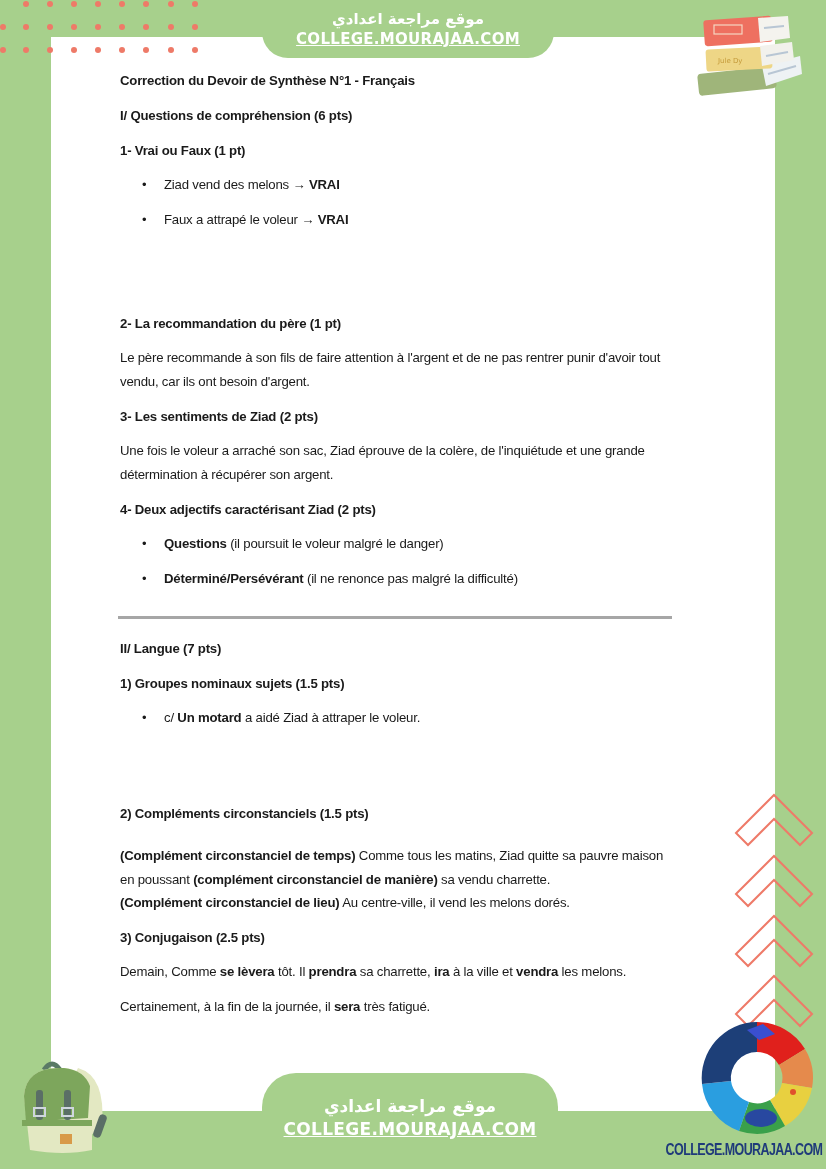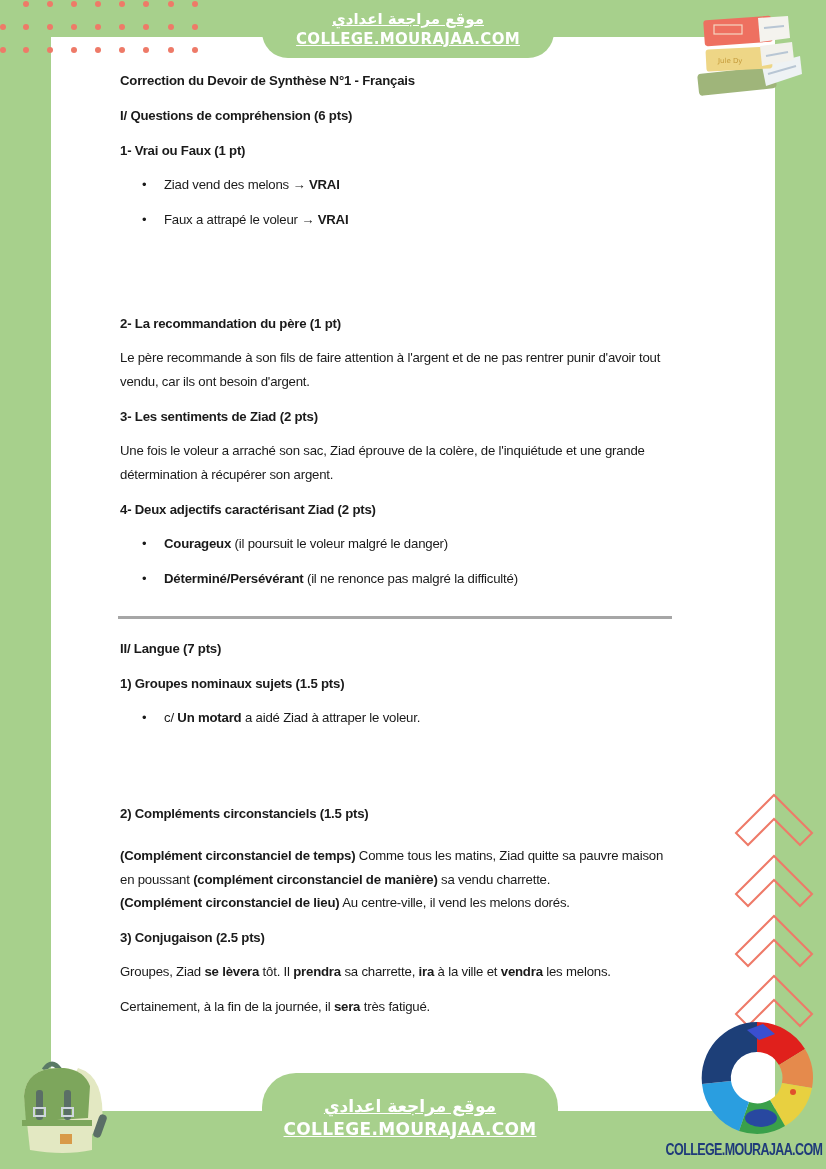--- a/index.html
+++ b/index.html
@@ -22,21 +22,21 @@
     font-family:"DejaVu Sans", sans-serif;
   }
   .banner-top {
     left:262px; top:0; width:292px; height:58px;
     border-radius:0 0 26px 26px;
   }
   .banner-bottom {
     left:262px; top:1073px; width:296px; height:96px;
     border-radius:34px 34px 0 0;
   }
-  .banner .ar { display:block; font-size:15px; font-weight:bold; text-decoration:underline; line-height:20px; direction:rtl; }
+  .banner .ar { display:block; font-size:15px; font-weight:bold; line-height:20px; direction:rtl; }
   .banner .en { display:block; font-size:15px; font-weight:bold; text-decoration:underline; letter-spacing:0.3px; line-height:20px; }
   .banner-top .ar { padding-top:9px; }
   .banner-bottom .ar { padding-top:22px; font-size:17px; line-height:22px; }
   .banner-bottom .en { font-size:17px; line-height:24px; }
 
   
   .content {
     position:absolute; left:120px; top:68px; width:560px;
     color:#1a1a1a; font-size:13.2px; letter-spacing:-0.2px;
   }
@@ -125,38 +125,38 @@
   </ul>
 
   <p class="h" style="position:absolute;top:247px">2- La recommandation du père (1 pt)</p>
   <p class="p" style="position:absolute;top:278px;width:548px">Le père recommande à son fils de faire attention à l'argent et de ne pas rentrer punir d'avoir tout vendu, car ils ont besoin d'argent.</p>
 
   <p class="h" style="position:absolute;top:340px">3- Les sentiments de Ziad (2 pts)</p>
   <p class="p" style="position:absolute;top:371px;width:548px">Une fois le voleur a arraché son sac, Ziad éprouve de la colère, de l'inquiétude et une grande détermination à récupérer son argent.</p>
 
   <p class="h" style="position:absolute;top:433px">4- Deux adjectifs caractérisant Ziad (2 pts)</p>
   <ul class="ul" style="position:absolute;top:467px;width:560px">
-    <li style="height:35px"><b>Courageux</b><span> (il poursuit le voleur malgré le danger)</span></li>
+    <li style="height:35px"><b>Questions</b><span> (il poursuit le voleur malgré le danger)</span></li>
     <li style="height:35px"><b>Déterminé/Persévérant</b><span> (il ne renonce pas malgré la difficulté)</span></li>
   </ul>
 
   <div class="hr" style="position:absolute;top:548px;left:-2px"></div>
 
   <p class="h" style="position:absolute;top:572px">II/ Langue (7 pts)</p>
 
   <p class="h" style="position:absolute;top:607px">1) Groupes nominaux sujets (1.5 pts)</p>
   <ul class="ul" style="position:absolute;top:641px;width:560px">
     <li style="height:35px"><span>c/ </span><b>Un motard</b><span> a aidé Ziad à attraper le voleur.</span></li>
   </ul>
 
   <p class="h" style="position:absolute;top:737px">2) Compléments circonstanciels (1.5 pts)</p>
   <p class="p" style="position:absolute;top:776px;width:556px"><b>(Complément circonstanciel de temps)</b><span> Comme tous les matins, Ziad quitte sa pauvre maison en poussant </span><b>(complément circonstanciel de manière)</b><span> sa vendu charrette.</span><br><b>(Complément circonstanciel de lieu)</b><span> Au centre-ville, il vend les melons dorés.</span></p>
 
   <p class="h" style="position:absolute;top:861px">3) Conjugaison (2.5 pts)</p>
-  <p class="p" style="position:absolute;top:892px;width:560px"><span>Groupes, Ziad </span><b>se lèvera</b><span> tôt. Il </span><b>prendra</b><span> sa charrette, </span><b>ira</b><span> à la ville et </span><b>vendra</b><span> les melons.</span></p>
+  <p class="p" style="position:absolute;top:892px;width:560px"><span>Demain, Comme </span><b>se lèvera</b><span> tôt. Il </span><b>prendra</b><span> sa charrette, </span><b>ira</b><span> à la ville et </span><b>vendra</b><span> les melons.</span></p>
   <p class="p" style="position:absolute;top:927px;width:560px"><span>Certainement, à la fin de la journée, il </span><b>sera</b><span> très fatigué.</span></p>
 </div>
 
 <svg class="chev" style="left:734px;top:793px" viewBox="0 0 80 54">
     <polygon points="2,40 40,2 78,40 66,52 40,26 14,52" fill="none" stroke="#ee7a68" stroke-width="2"></polygon>
   </svg>
 <svg class="chev" style="left:734px;top:854px" viewBox="0 0 80 54">
     <polygon points="2,40 40,2 78,40 66,52 40,26 14,52" fill="none" stroke="#ee7a68" stroke-width="2"></polygon>
   </svg>
 <svg class="chev" style="left:734px;top:914px" viewBox="0 0 80 54">

